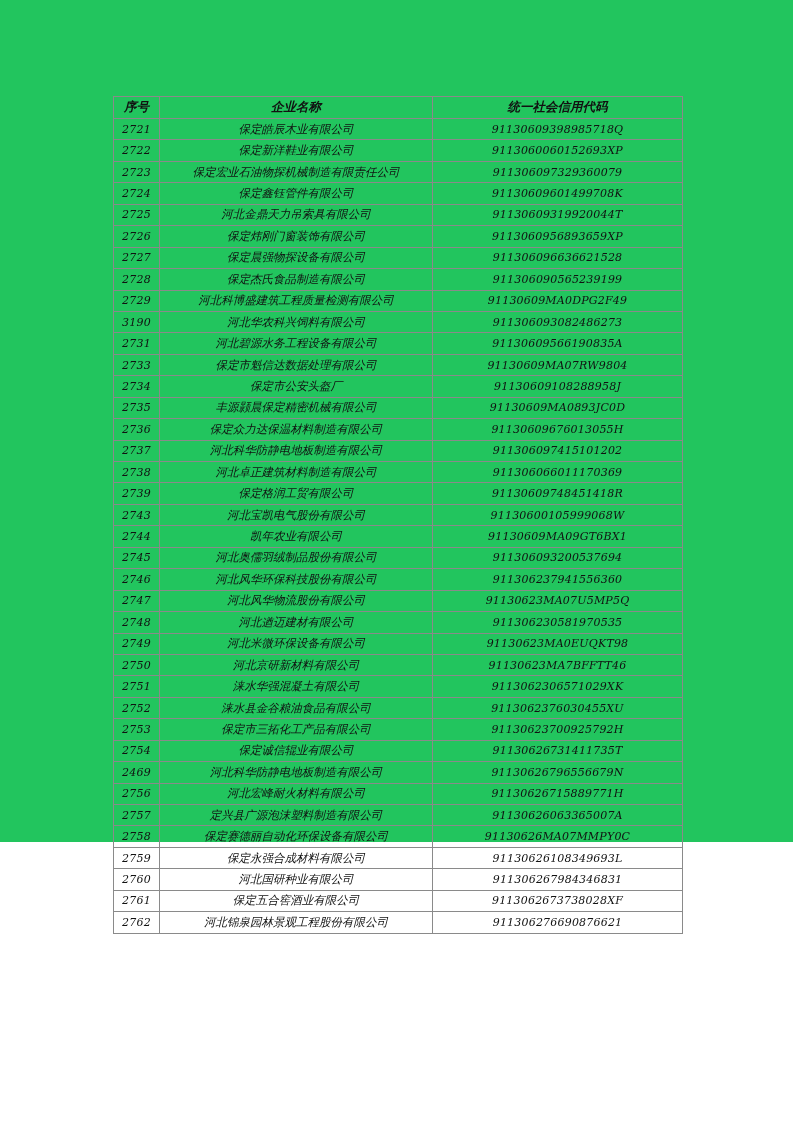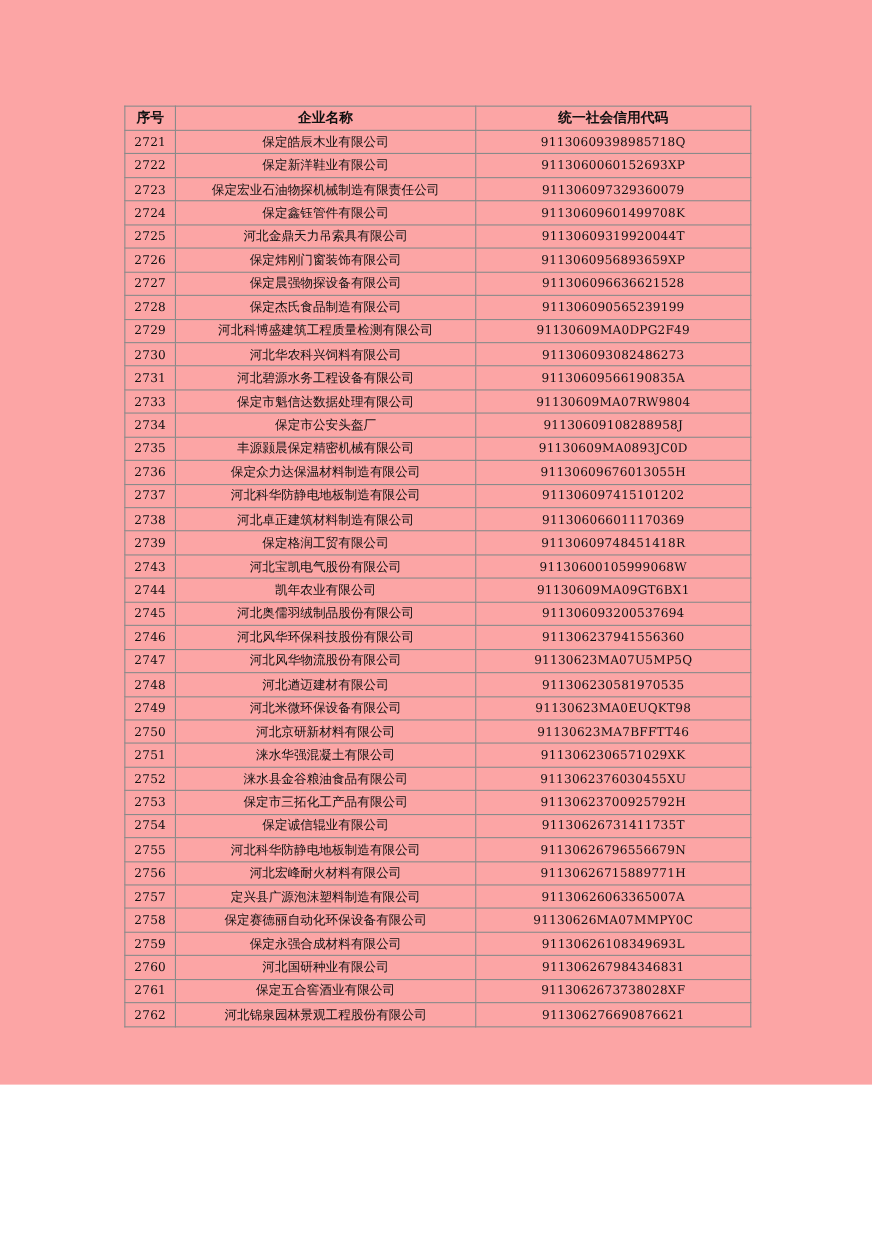--- a/index.html
+++ b/index.html
@@ -1,17 +1,17 @@
 <!DOCTYPE html>
 <html><head>
   <meta charset="utf-8">
   <style>
     html, body { margin: 0; padding: 0; background: #ffffff; }
     body { width: 793px; height: 1122px; position: relative; overflow: hidden; }
-    .page { position: absolute; left: 0; top: 0; width: 793px; height: 986px; background: #fca5a5; }
+    .page { position: absolute; left: 0; top: 0; width: 793px; height: 842px; background: #22c55e; font-style: italic; }
     table.reg {
       position: absolute; left: 113px; top: 96px;
       width: 569px;
       border-collapse: collapse;
       table-layout: fixed;
       font-family: "DejaVu Sans", "Liberation Sans", sans-serif;
       color: #111;
     }
     table.reg th, table.reg td {
       border: 1px solid #8a8a8a;
@@ -97,21 +97,21 @@
           <td class="num">2728</td>
           <td class="name">保定杰氏食品制造有限公司</td>
           <td class="code">911306090565239199</td>
         </tr>
         <tr>
           <td class="num">2729</td>
           <td class="name">河北科博盛建筑工程质量检测有限公司</td>
           <td class="code">91130609MA0DPG2F49</td>
         </tr>
         <tr>
-          <td class="num">2730</td>
+          <td class="num">3190</td>
           <td class="name">河北华农科兴饲料有限公司</td>
           <td class="code">911306093082486273</td>
         </tr>
         <tr>
           <td class="num">2731</td>
           <td class="name">河北碧源水务工程设备有限公司</td>
           <td class="code">91130609566190835A</td>
         </tr>
         <tr>
           <td class="num">2733</td>
@@ -202,21 +202,21 @@
           <td class="num">2753</td>
           <td class="name">保定市三拓化工产品有限公司</td>
           <td class="code">91130623700925792H</td>
         </tr>
         <tr>
           <td class="num">2754</td>
           <td class="name">保定诚信辊业有限公司</td>
           <td class="code">91130626731411735T</td>
         </tr>
         <tr>
-          <td class="num">2755</td>
+          <td class="num">2469</td>
           <td class="name">河北科华防静电地板制造有限公司</td>
           <td class="code">91130626796556679N</td>
         </tr>
         <tr>
           <td class="num">2756</td>
           <td class="name">河北宏峰耐火材料有限公司</td>
           <td class="code">91130626715889771H</td>
         </tr>
         <tr>
           <td class="num">2757</td>

